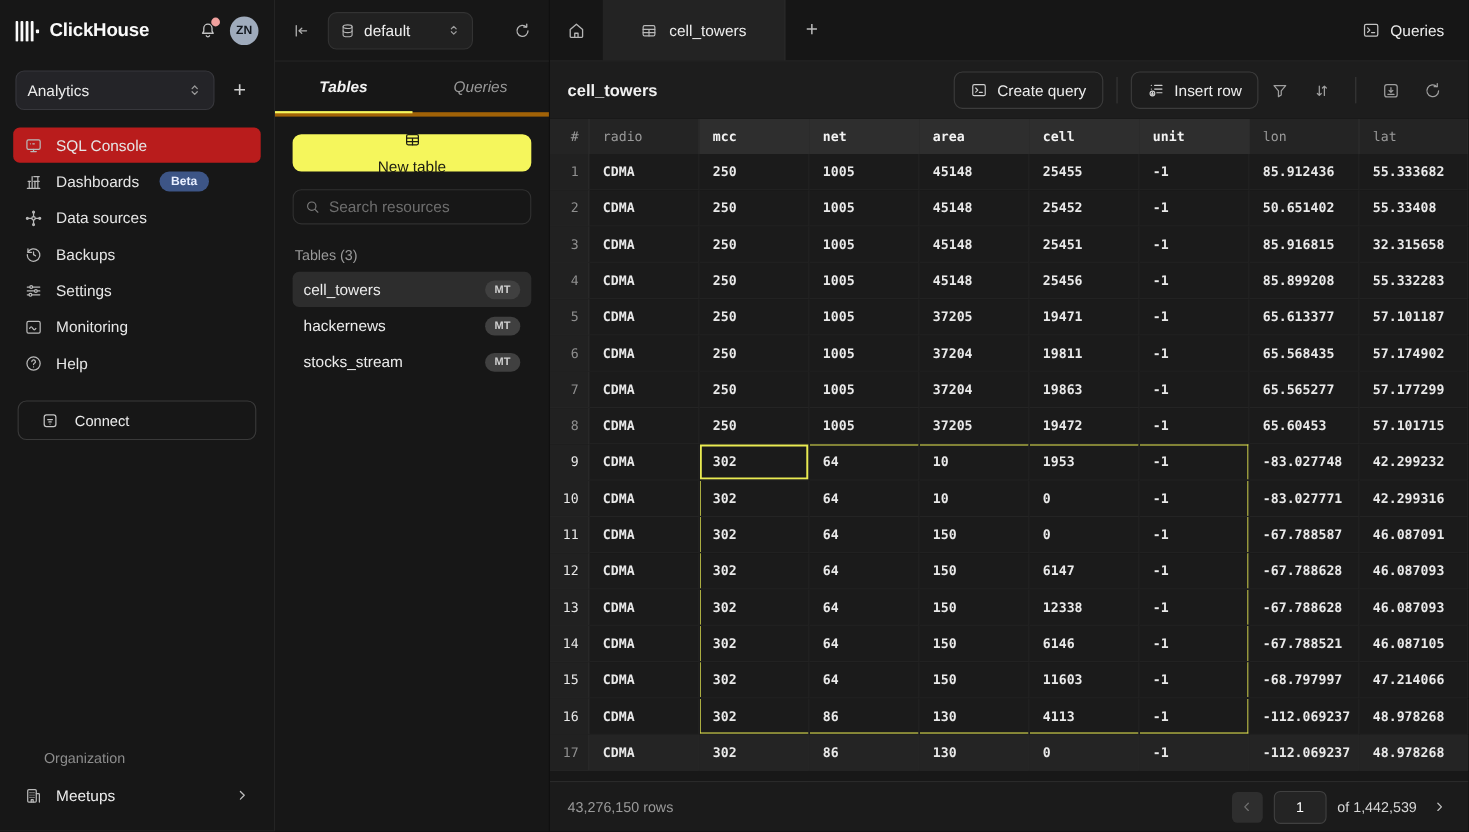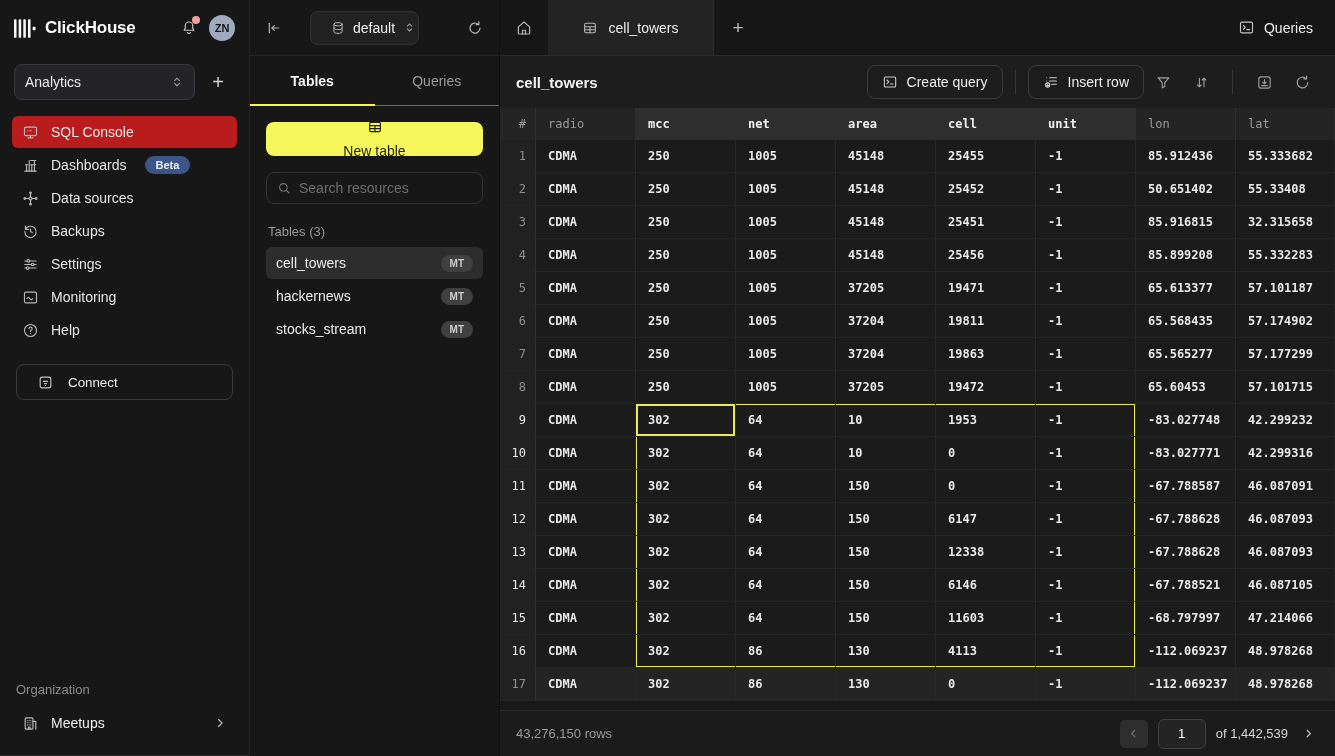--- a/index.html
+++ b/index.html
@@ -39,38 +39,38 @@
   .ws-select{flex:1;height:36px;background:#242428;border:1px solid #37373c;border-radius:8px;display:flex;align-items:center;padding:0 10px;cursor:pointer;}
   .ws-select span{flex:1;color:#ececec;}
   .ws-plus{width:34px;height:34px;display:flex;align-items:center;justify-content:center;color:#cfcfcf;font-size:20px;cursor:pointer;border-radius:6px;}
   .nav{padding:10px 12px 0;display:flex;flex-direction:column;gap:1px;}
   .nav-item{height:32px;display:flex;align-items:center;gap:12px;padding:0 10px;border-radius:6px;color:#e6e6e6;cursor:pointer;}
   .nav-item.active{background:#b91c1c;}
   .nav-item .ic{color:#b9b9b9;flex:none;}
   .badge-beta{margin-left:6px;background:var(--beta);color:#e7eeff;font-size:11px;font-weight:600;padding:3px 11px;border-radius:11px;}
   .connect-btn{margin:18px 16px 0;height:36px;border:1px solid #3a3a3a;border-radius:8px;display:flex;align-items:center;gap:14px;padding:0 0 0 20px;color:#ececec;cursor:pointer;background:transparent;}
   .side-bottom{margin-top:auto;}
-  .org-label{padding:0 16px;margin-bottom:10px;color:#8c8c8c;font-size:13px;}
+  .org-label{padding:0 16px;margin-bottom:10px;color:#8c8c8c;font-size:13px;margin-left:24px;}
   .org-item{margin:0 12px;height:32px;display:flex;align-items:center;gap:12px;padding:0 10px;border-radius:6px;cursor:pointer;}
   .org-item .chev{margin-left:auto;color:#bdbdbd;}
   .side-div{border-top:1px solid #272727;margin-top:16px;}
   .side-foot{padding:12px 16px 14px;display:flex;flex-direction:column;}
   .foot-item{height:30px;display:flex;align-items:center;gap:13px;color:#ececec;cursor:pointer;}
   .foot-item .ic{color:#b9b9b9;}
   .status-dot{width:8px;height:8px;border-radius:50%;background:var(--green);margin:0 4px;}
 
   
   .panel{width:250px;background:var(--bg-side);display:flex;flex-direction:column;border-right:1px solid #101010;}
   .panel-top{height:56px;display:flex;align-items:center;padding:0 16px;border-bottom:1px solid #242424;}
   .collapse-btn{color:#b0b0b0;cursor:pointer;display:flex;}
-  .db-select{margin-left:28px;width:109px;height:34px;background:#212121;border:1px solid #333;border-radius:8px;display:flex;align-items:center;gap:8px;padding:0 20px;cursor:pointer;}
+  .db-select{margin-left:16px;width:132px;height:34px;background:#212121;border:1px solid #333;border-radius:8px;display:flex;align-items:center;gap:8px;padding:0 10px;cursor:pointer;}
   .db-select span{flex:1;color:#f0f0f0;}
   .db-select .ic,.panel-top .refresh{color:#b5b5b5;}
   .panel-top .refresh{margin-left:auto;cursor:pointer;display:flex;}
-  .panel-tabs{height:50px;display:flex;border-bottom:1px solid #a16207;}
+  .panel-tabs{height:50px;display:flex;border-bottom:4px solid #a16207;font-style:italic;}
   .ptab{flex:1;display:flex;align-items:center;justify-content:center;color:var(--muted);cursor:pointer;position:relative;}
   .ptab.active{color:#f2f2f2;font-weight:600;}
   .ptab.active::after{content:"";position:absolute;left:0;right:0;bottom:-1px;height:2px;background:var(--accent);}
   .panel-body{padding:16px;}
   .new-table-btn{width:100%;height:34px;background:var(--accent);border:none;border-radius:8px;color:#1d1d12;font-size:14px;font-weight:500;display:flex;align-items:center;justify-content:center;gap:8px;cursor:pointer;font-family:inherit;flex-direction:column;}
   .new-table-btn .ic{color:#1d1d12;}
   .search-box{margin-top:16px;height:32px;border:1px solid #313131;border-radius:8px;display:flex;align-items:center;gap:8px;padding:0 10px;color:#7a7a7a;}
   .search-box input{flex:1;background:transparent;border:none;outline:none;color:#d8d8d8;font-size:14px;font-family:inherit;}
   .search-box input::placeholder{color:#6e6e6e;}
   .group-label{margin:20px 0 8px;color:var(--muted);font-size:13px;padding-left:2px;}

